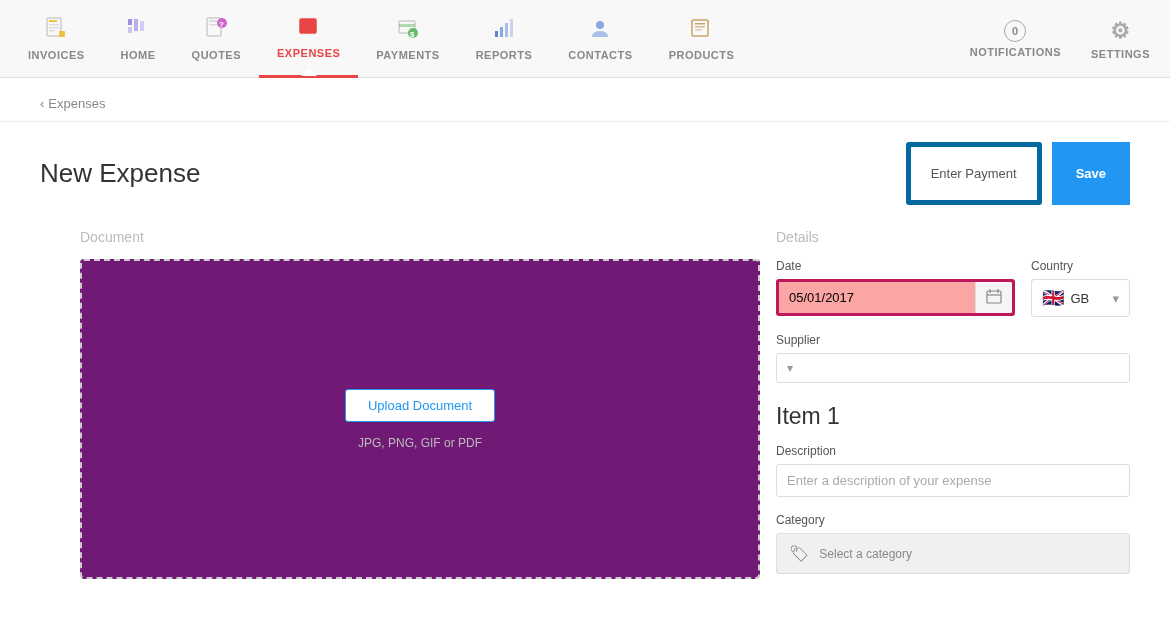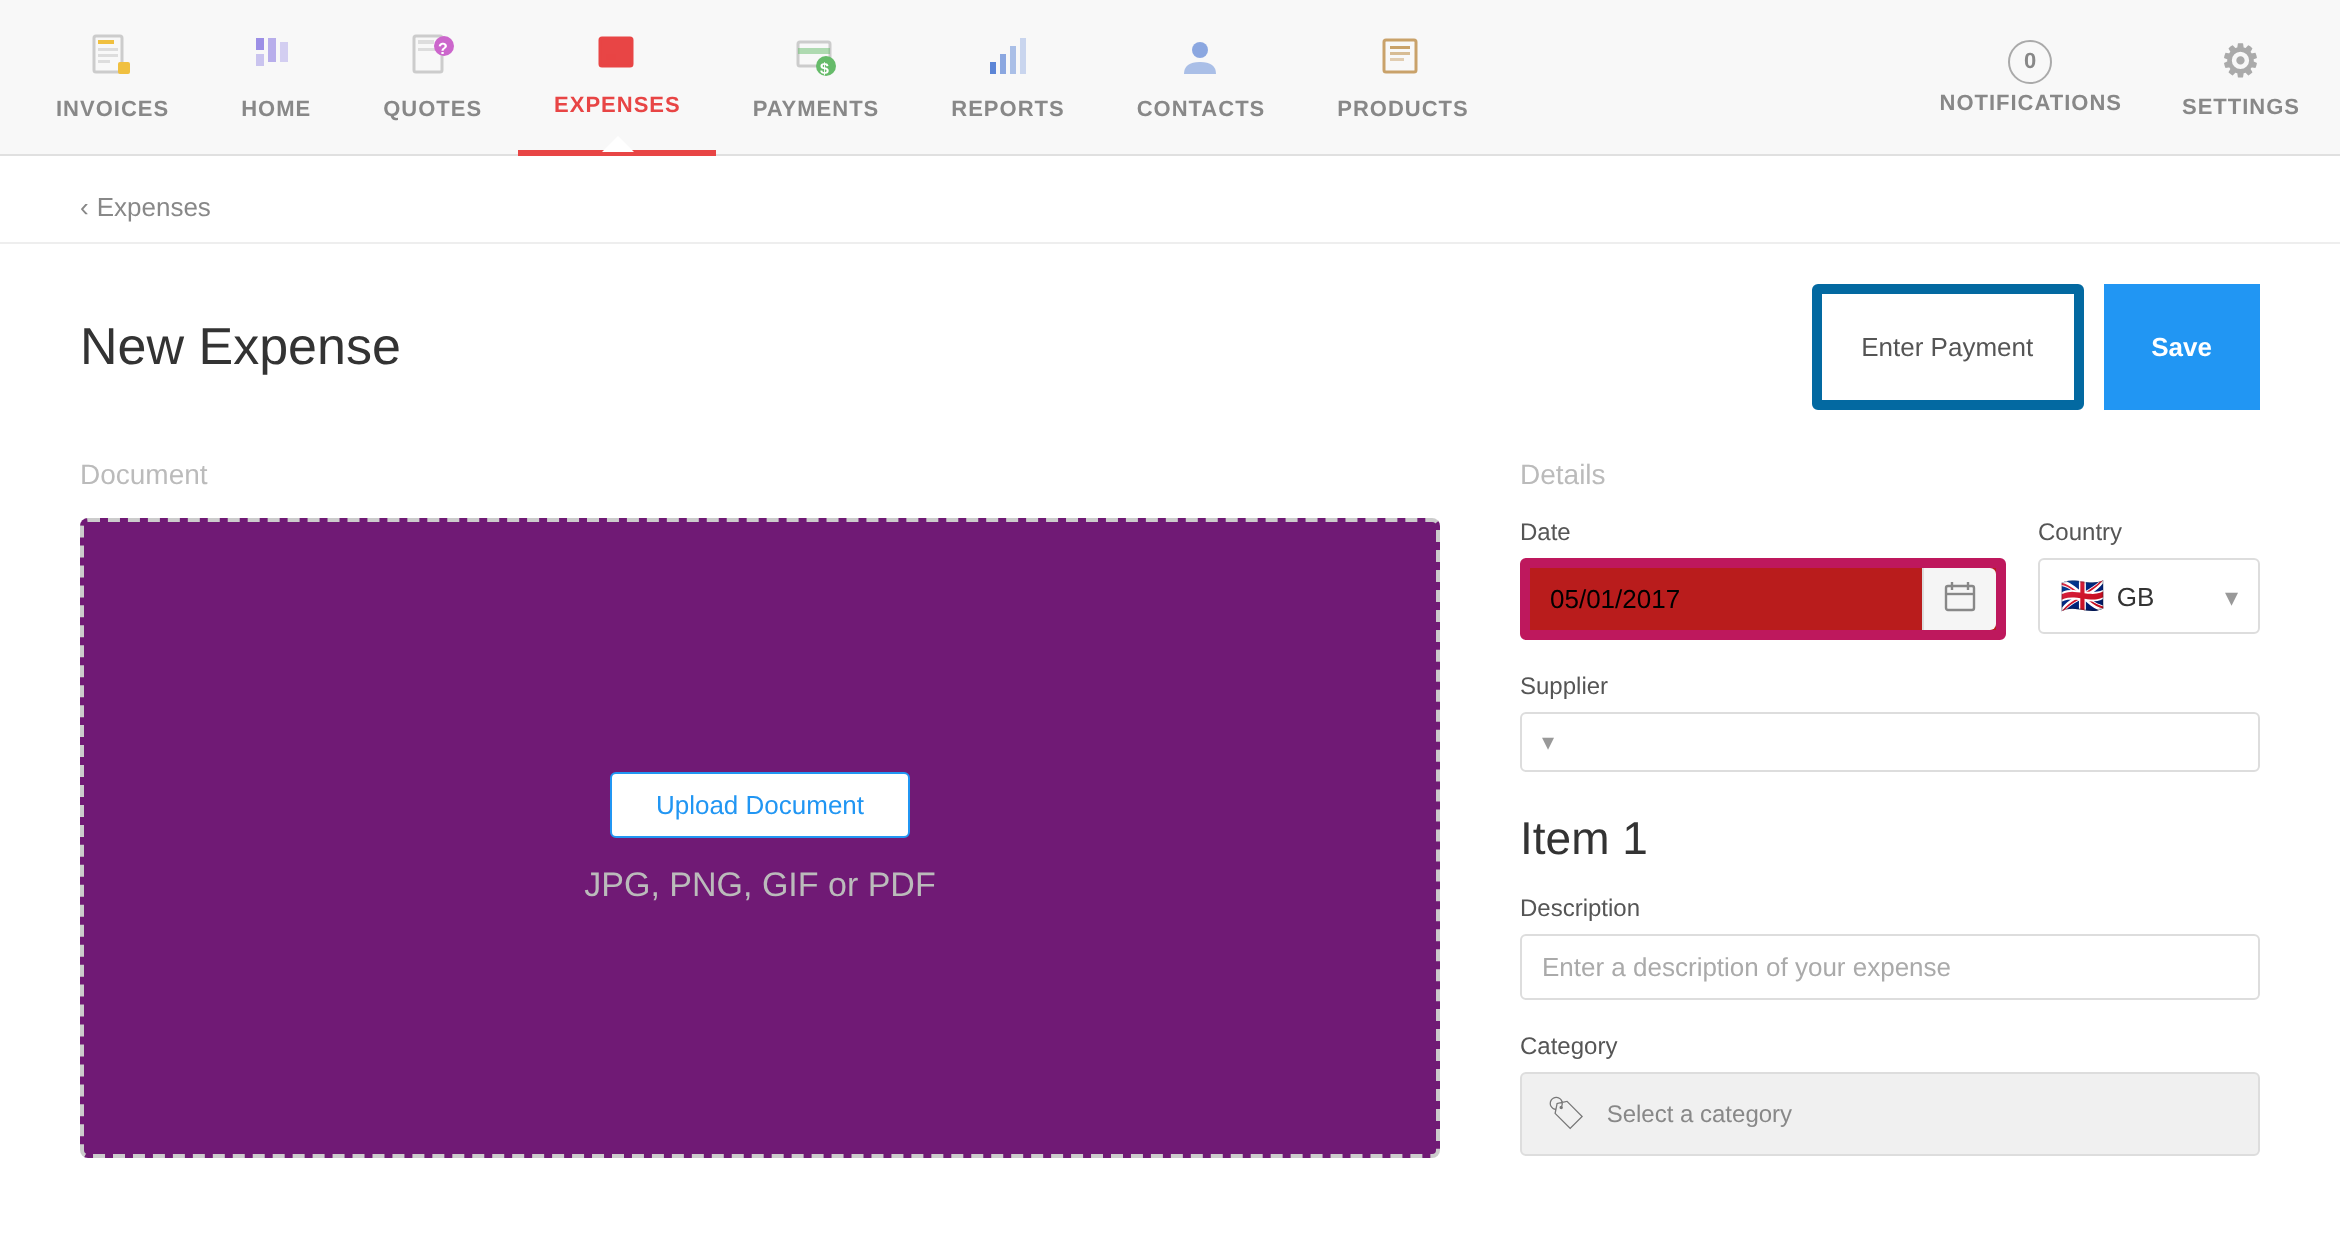--- a/index.html
+++ b/index.html
@@ -45,43 +45,43 @@
     .btn-secondary {
       padding: 8px 20px; border: 5px solid #0369a1; background: #fff; color: #555;
       border-radius: 3px; cursor: pointer; font-size: 13px;
     }
     .btn-primary {
       padding: 24px 24px; border: none; background: #2196f3; color: #fff;
       border-radius: 0; cursor: pointer; font-size: 13px; font-weight: 700;
     }
 
     
-    .two-col { display: flex; gap: 40px; }
+    .two-col { display: flex; gap: 16px; margin-left: 40px; }
     .col-left { flex: 0 0 680px; }
     .col-right { flex: 1; }
 
     
     .section-label { color: #bbb; font-size: 14px; font-weight: 400; margin-bottom: 14px; }
 
     
     .upload-area {
       border: 2px dashed #ccc; border-radius: 4px; min-height: 320px;
       display: flex; flex-direction: column; align-items: center; justify-content: center;
       gap: 14px; cursor: pointer; background: #701a75;
     }
     .upload-btn {
       padding: 8px 22px; border: 1px solid #2196f3; color: #2196f3; background: #fff;
       border-radius: 3px; cursor: pointer; font-size: 13px;
     }
-    .upload-hint { color: #bbb; font-size: 17px; }
+    .upload-hint { color: #bbb; font-size: 12px; }
     .form-row { display: flex; gap: 16px; margin-bottom: 16px; }
     .form-group { flex: 1; }
     .form-label { font-size: 12px; color: #555; margin-bottom: 6px; display: block; }
 
-    .input-with-icon { display: flex; align-items: center; border: 5px solid #be185d; border-radius: 3px; background: #b91c1c; }
+    .input-with-icon { display: flex; align-items: center; border: 3px solid #be185d; border-radius: 3px; background: #fca5a5; }
     .input-with-icon input { border: none; outline: none; padding: 7px 10px; flex: 1; font-size: 13px; background: transparent; }
     .input-icon-btn { padding: 6px 10px; border-left: 1px solid #ddd; cursor: pointer; color: #666; background: #f5f5f5; border-radius: 0 3px 3px 0; }
 
     .select-with-flag { display: flex; align-items: center; border: 1px solid #ddd; border-radius: 3px; background: #fff; padding: 7px 10px; cursor: pointer; justify-content: space-between; }
     .flag-text { display: flex; align-items: center; gap: 6px; font-size: 13px; }
     .flag { font-size: 18px; }
 
     .dropdown-input { display: flex; align-items: center; border: 1px solid #ddd; border-radius: 3px; background: #fff; padding: 7px 10px; cursor: pointer; justify-content: space-between; }
     .dropdown-input input { border: none; outline: none; flex: 1; font-size: 13px; color: #aaa; background: transparent; cursor: pointer; }
     .dropdown-arrow { color: #999; font-size: 12px; }

